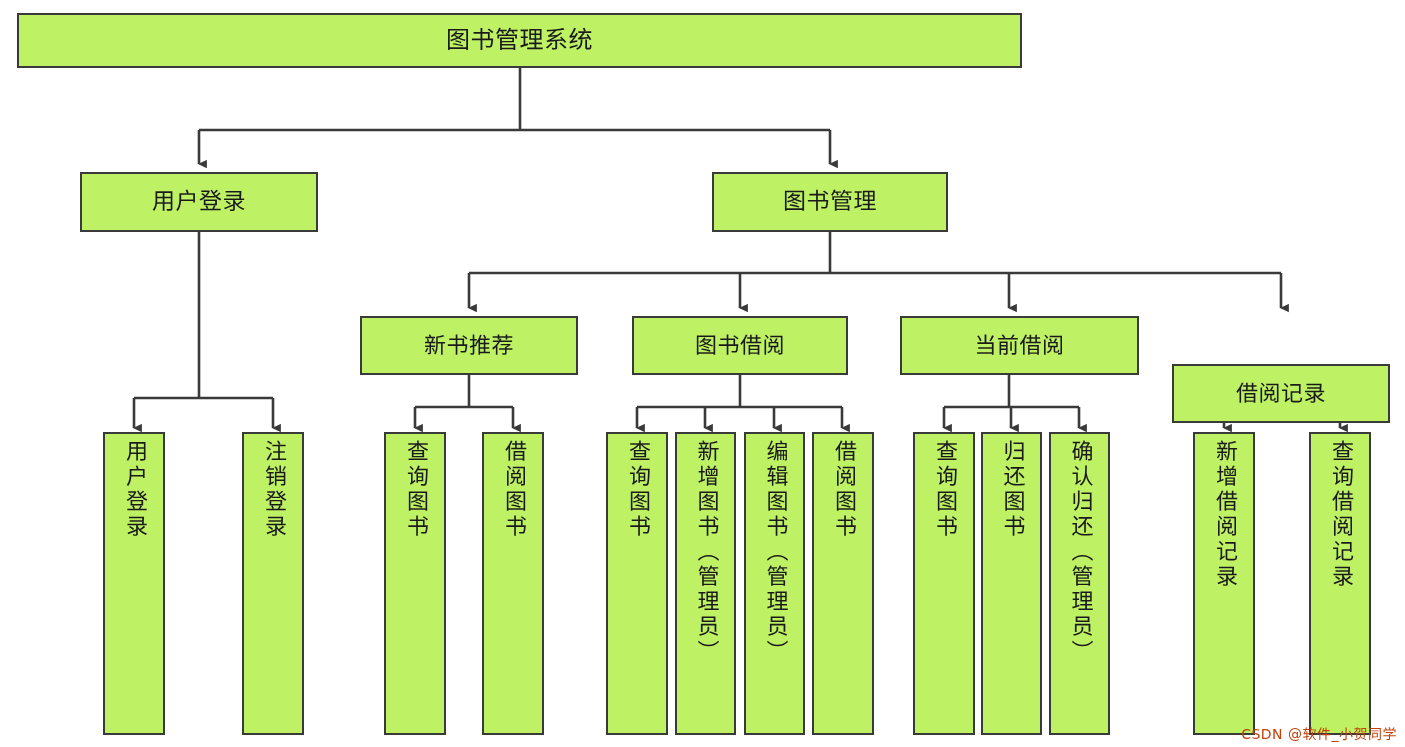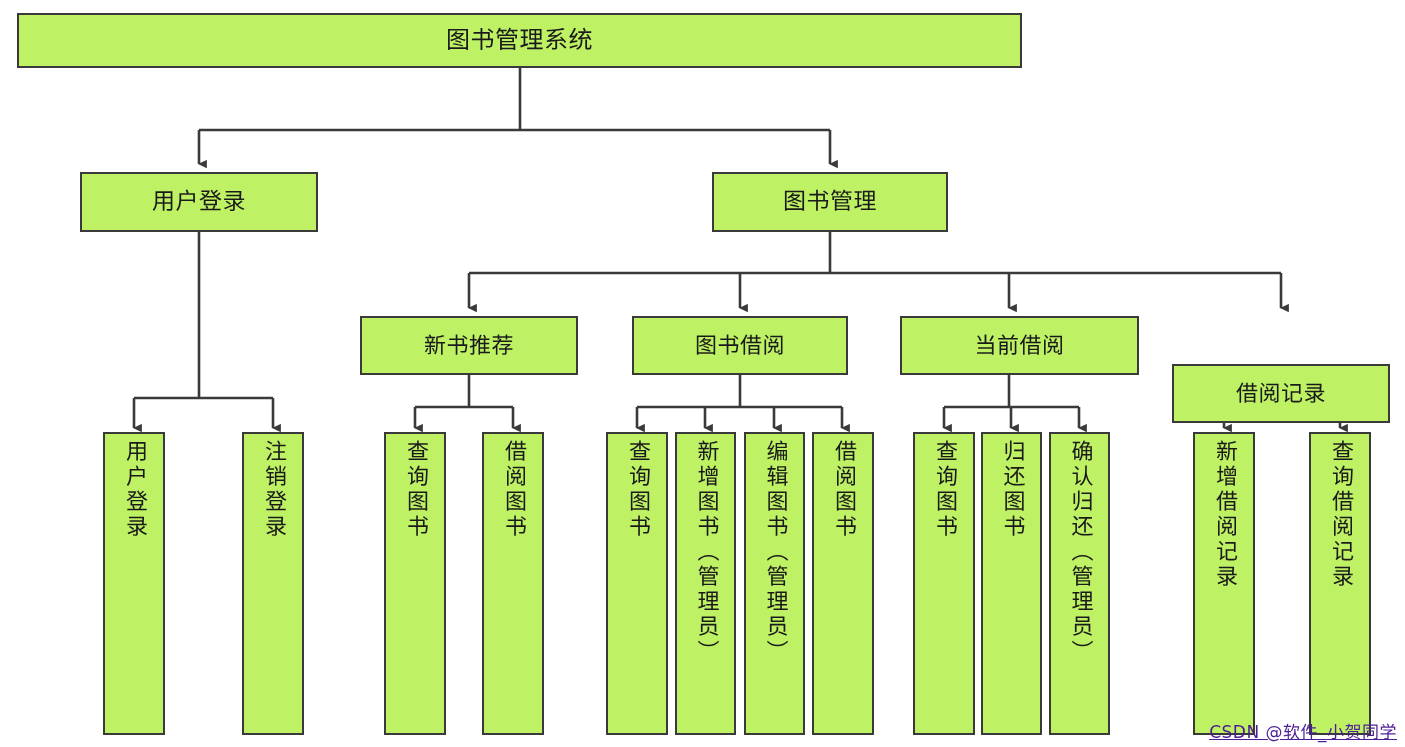--- a/index.html
+++ b/index.html
@@ -62,26 +62,25 @@
     text-orientation: upright;
     letter-spacing: 3px;
     line-height: 1;
     white-space: nowrap;
     max-height: 100%;
   }
   #watermark {
     position: absolute;
     right: 8px;
     bottom: 4px;
-    font-size: 17px;
-    color: #4c1d95;
+    font-size: 14px;
+    color: #c2410c;
     letter-spacing: 0.5px;
     white-space: nowrap;
     user-select: none;
-    text-decoration: underline;
   }
 </style>
 </head>
 <body>
 
 <div id="diagram-root">
 
   <svg id="edge-layer" viewBox="0 0 1405 747" width="1405" height="747" xmlns="http://www.w3.org/2000/svg">
     <defs>
       <marker id="arrow" viewBox="0 0 12 12" refX="5.5" refY="10.5" markerWidth="9" markerHeight="9" orient="auto-start-reverse" markerUnits="userSpaceOnUse">

